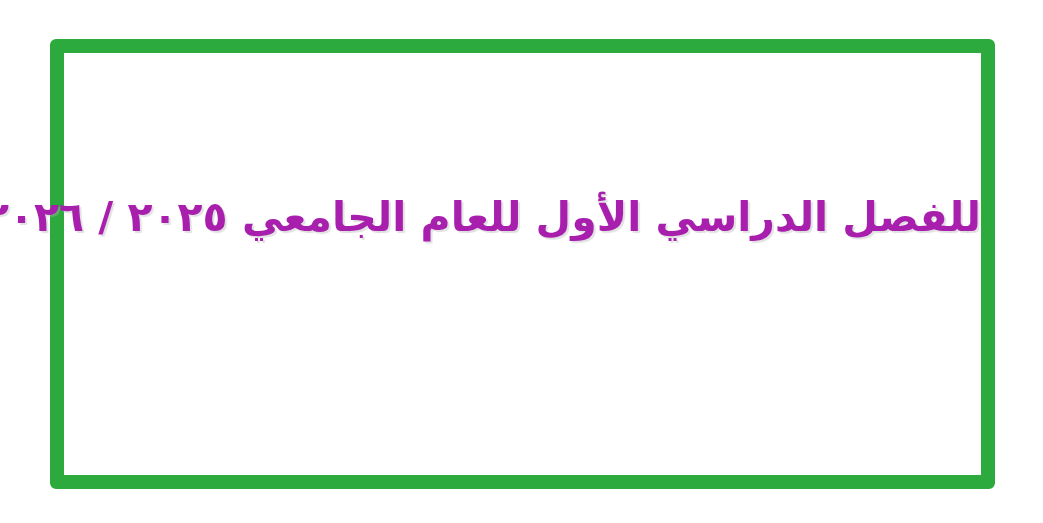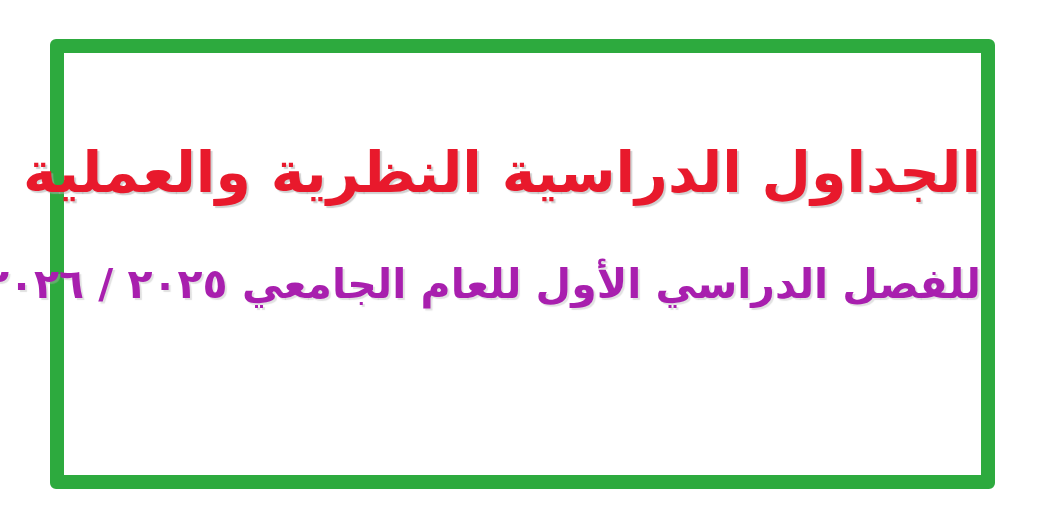--- a/index.html
+++ b/index.html
@@ -79,21 +79,20 @@
 </style>
 </head>
 <body>
 
 <div id="poster-canvas">
 
   <div id="frame">
 
     <div id="frame-inner">
 
-      <div class="line" id="headline">الجداول الدراسية النظرية والعملية</div>
 
       <div class="line" id="subheadline">للفصل الدراسي الأول للعام الجامعي ٢٠٢٥ / ٢٠٢٦</div>
 
     </div>
 
   </div>
 
 </div>
 
 </body></html>

